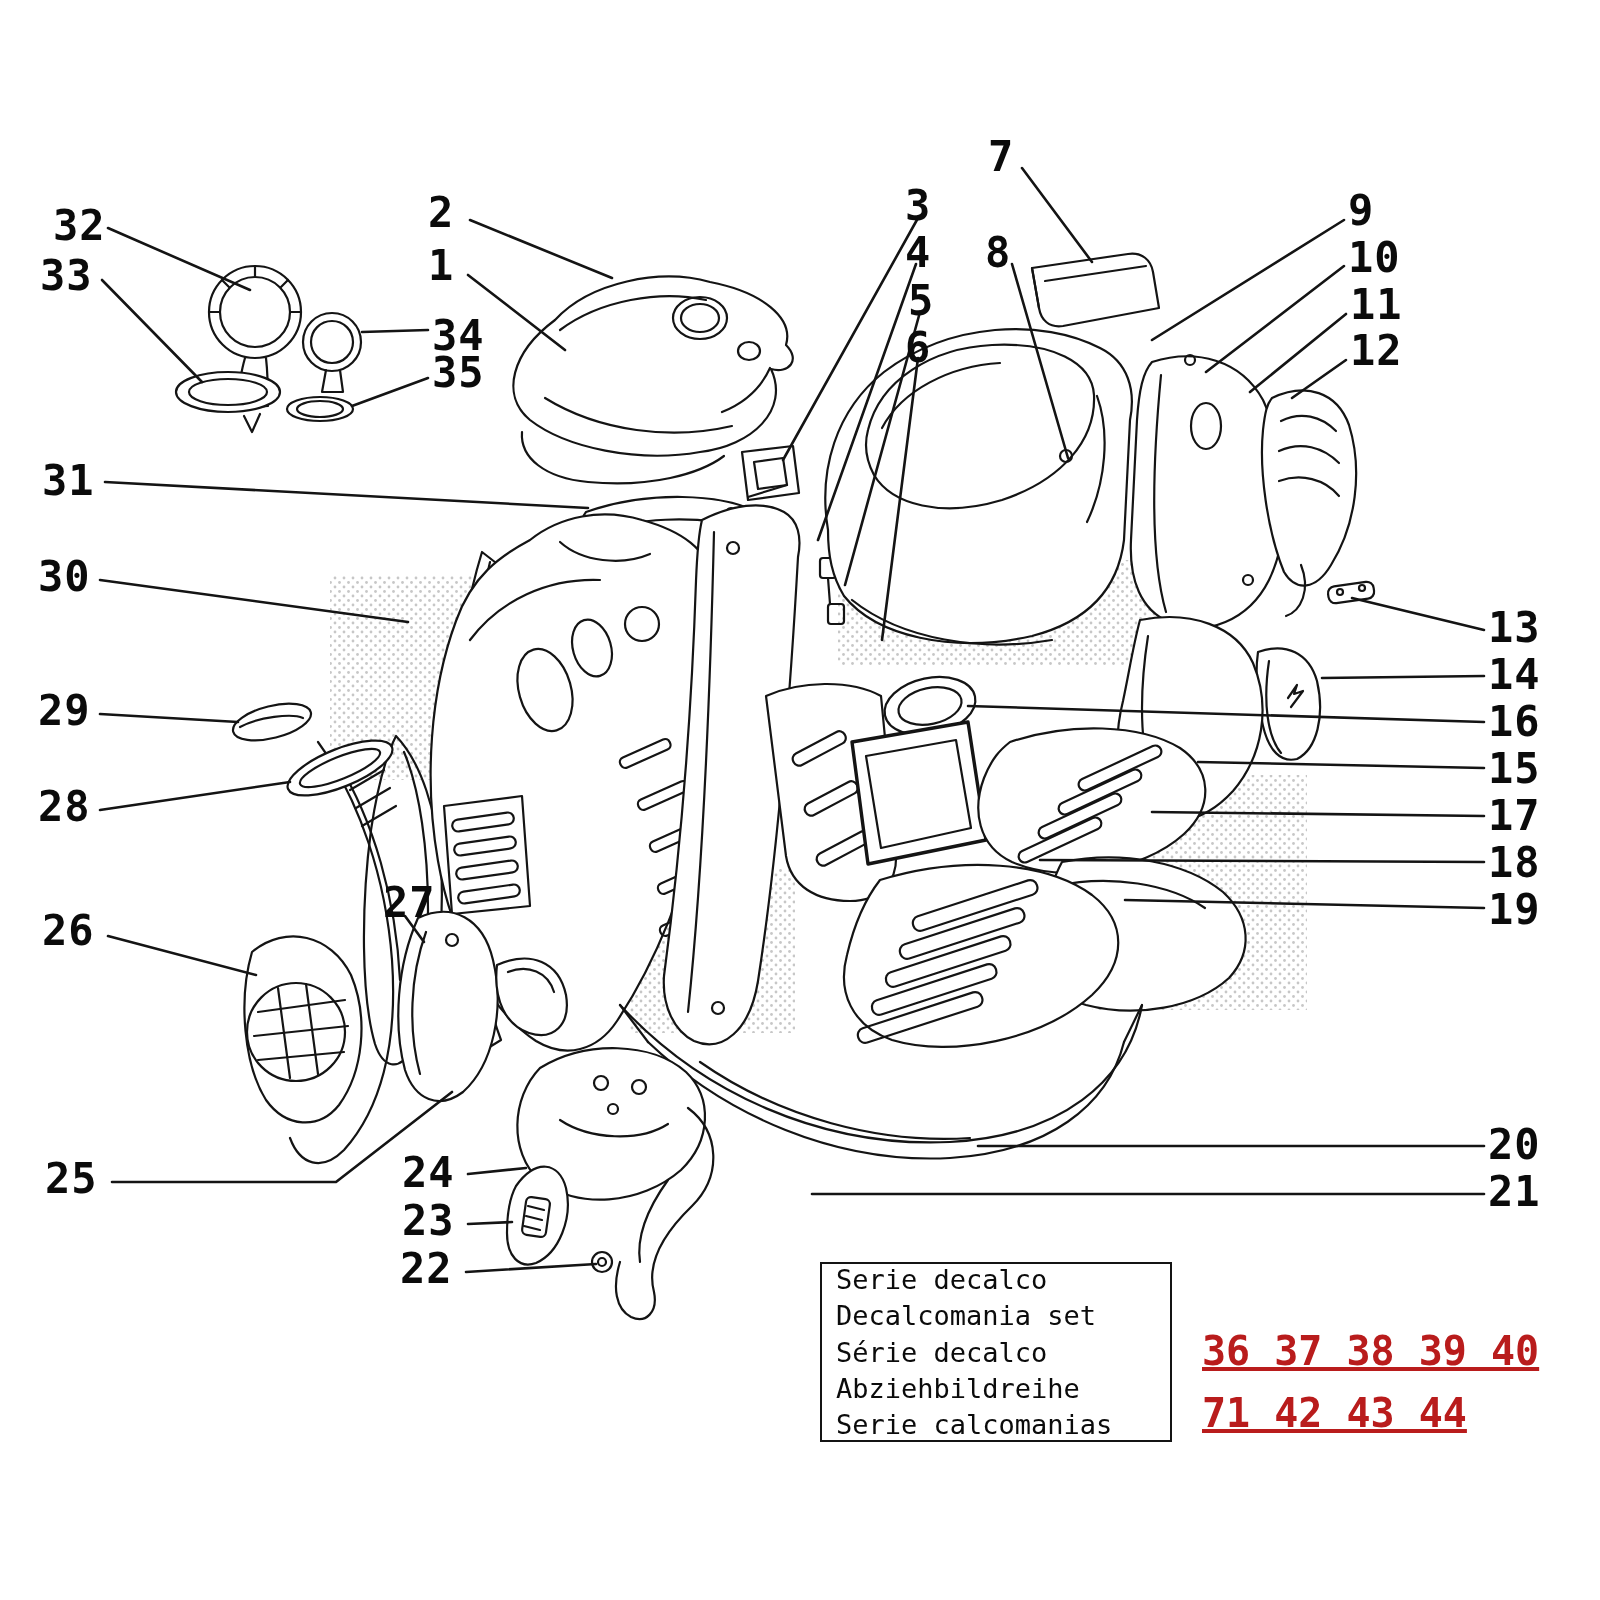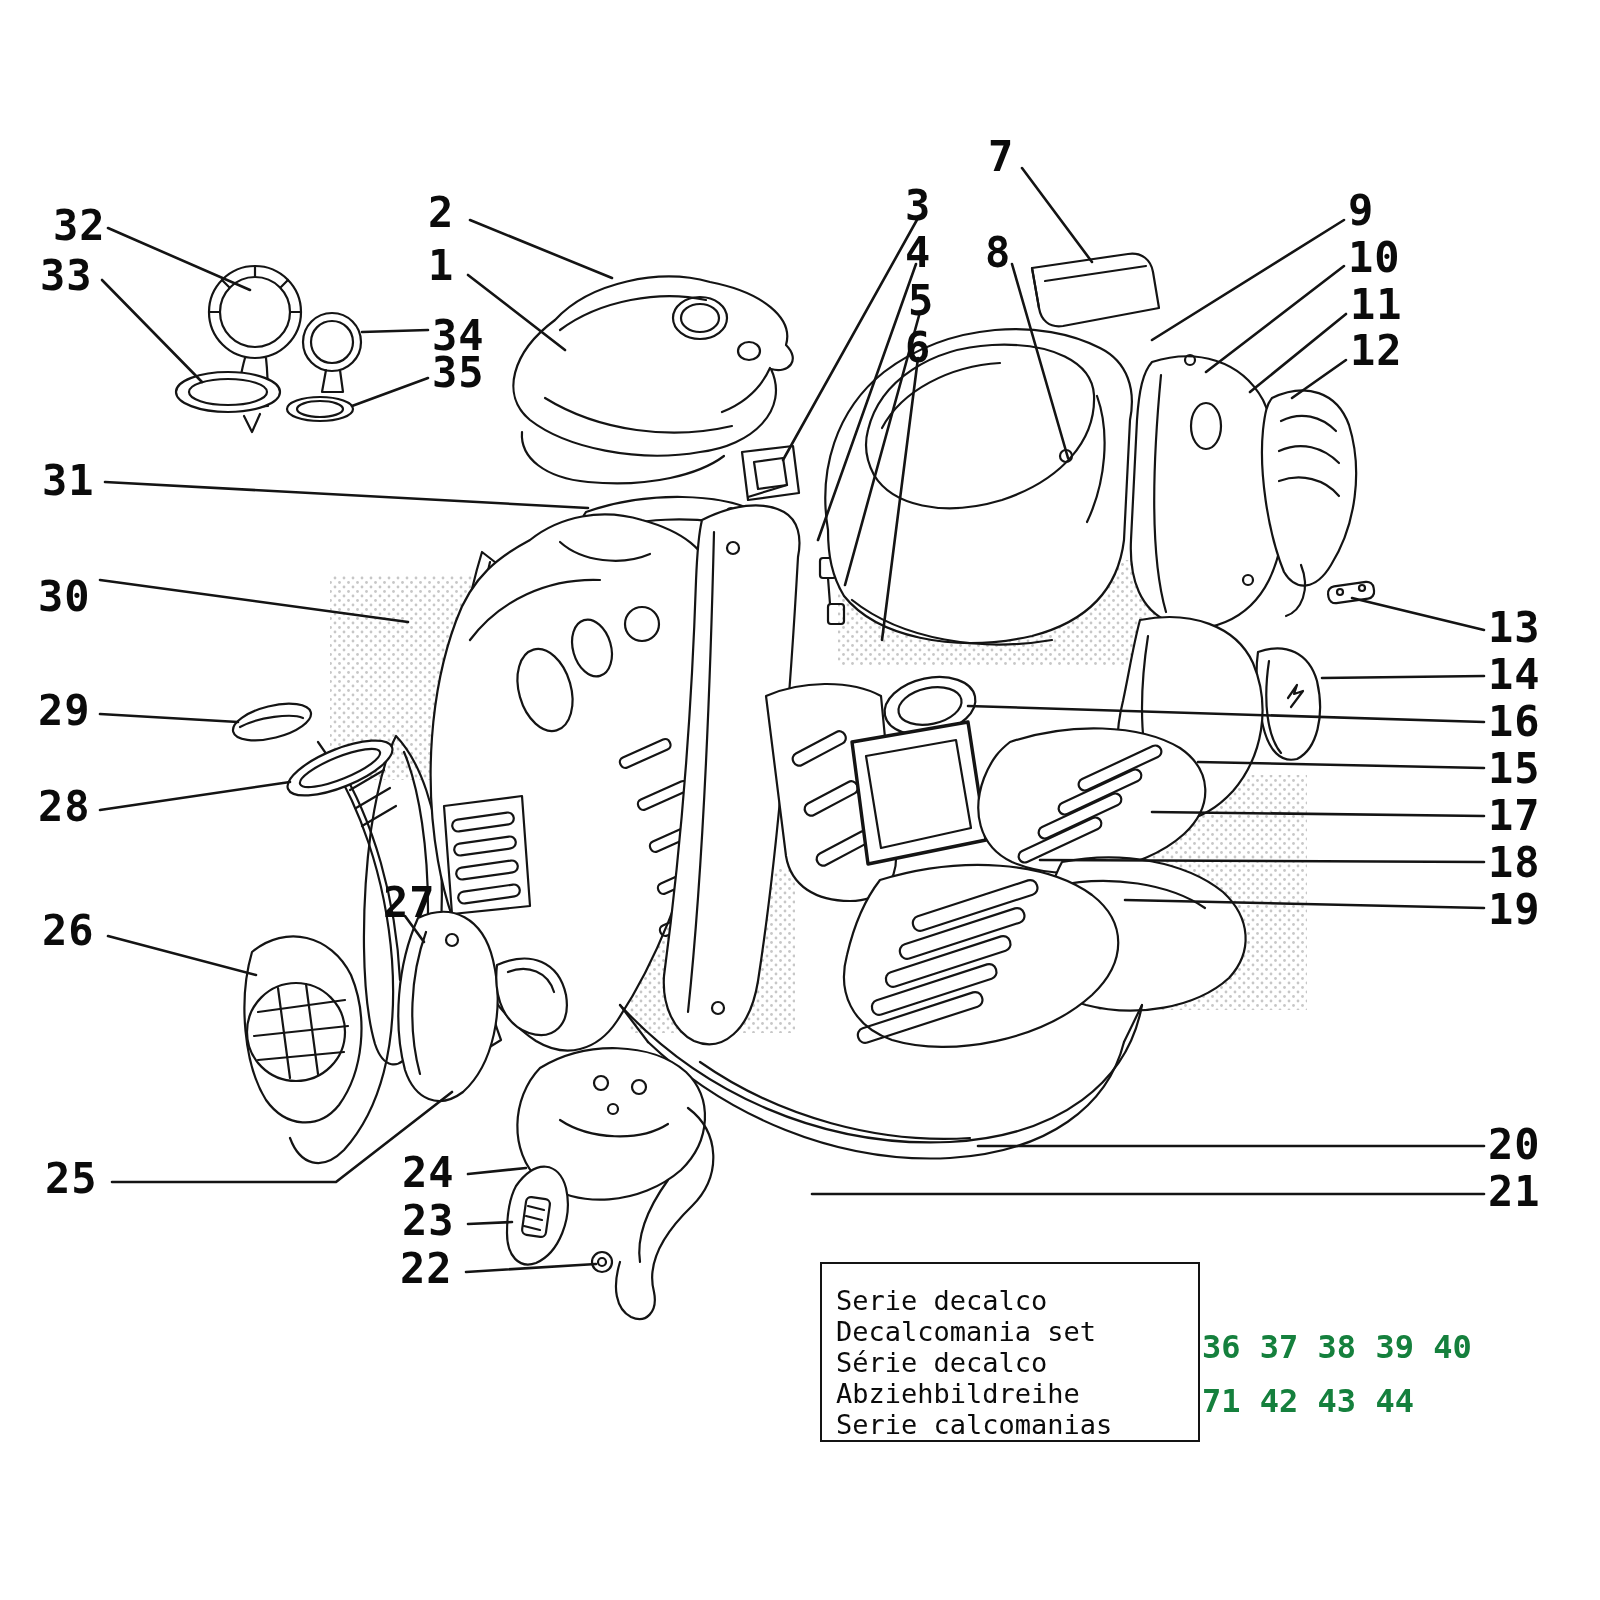--- a/index.html
+++ b/index.html
@@ -3,26 +3,26 @@
 <meta charset="utf-8">
 <style>
   html,body{margin:0;padding:0;background:#fff;}
   #page{position:relative;width:1600px;height:1600px;background:#ffffff;overflow:hidden;
         font-family:"DejaVu Sans Mono",monospace;}
   #art,#leader-svg{position:absolute;left:0;top:0;width:1600px;height:1600px;}
   #leader-svg polyline{fill:none;stroke:#141414;stroke-width:2.6;stroke-linecap:round;stroke-linejoin:round;}
   #callout-layer{position:absolute;left:0;top:0;width:1600px;height:1600px;}
   .callout{position:absolute;font-weight:700;font-size:42px;line-height:1;color:#0b0b0b;
            font-family:"DejaVu Sans Mono",monospace;letter-spacing:1px;}
-  .legend-box{position:absolute;left:820px;top:1262px;width:380px;height:180px;
-              border:2px solid #141414;box-sizing:border-box;padding:21px 14px;
+  .legend-box{position:absolute;left:820px;top:1262px;width:352px;height:180px;
+              border:2px solid #141414;box-sizing:border-box;padding:0 14px;
               display:flex;flex-direction:column;justify-content:space-between;background:#fff;}
   .legend-line{font-size:27px;color:#0b0b0b;white-space:nowrap;}
-  .legend-numbers{position:absolute;left:1202px;top:1328px;font-weight:700;font-size:32px;
-                  color:#15803d;white-space:nowrap;}
+  .legend-numbers{position:absolute;left:1202px;top:1328px;font-weight:700;font-size:40px;
+                  color:#b91c1c;white-space:nowrap;text-decoration:underline;}
   .legend-numbers .num-row{margin-bottom:16px;}
 </style>
 </head>
 <body>
 
 <div id="page">
 
   <svg id="art" viewBox="0 0 1600 1600">
     <defs>
       <pattern id="ht" width="9" height="9" patternUnits="userSpaceOnUse">
@@ -342,21 +342,21 @@
       <div class="callout" style="left: 1488px; top: 1124px;">20</div>
       <div class="callout" style="left: 1488px; top: 1171px;">21</div>
       <div class="callout" style="left: 400px; top: 1248px;">22</div>
       <div class="callout" style="left: 402px; top: 1200px;">23</div>
       <div class="callout" style="left: 402px; top: 1152px;">24</div>
       <div class="callout" style="left: 45px; top: 1158px;">25</div>
       <div class="callout" style="left: 42px; top: 910px;">26</div>
       <div class="callout" style="left: 383px; top: 882px;">27</div>
       <div class="callout" style="left: 38px; top: 786px;">28</div>
       <div class="callout" style="left: 38px; top: 690px;">29</div>
-      <div class="callout" style="left: 38px; top: 576px;">30</div>
+      <div class="callout" style="left: 38px; top: 556px;">30</div>
       <div class="callout" style="left: 42px; top: 460px;">31</div>
       <div class="callout" style="left: 53px; top: 205px;">32</div>
       <div class="callout" style="left: 40px; top: 255px;">33</div>
       <div class="callout" style="left: 432px; top: 315px;">34</div>
       <div class="callout" style="left: 432px; top: 352px;">35</div>
     </div>
 
   <div class="legend-box">
     <div class="legend-line">Serie decalco</div>
     <div class="legend-line">Decalcomania set</div>

